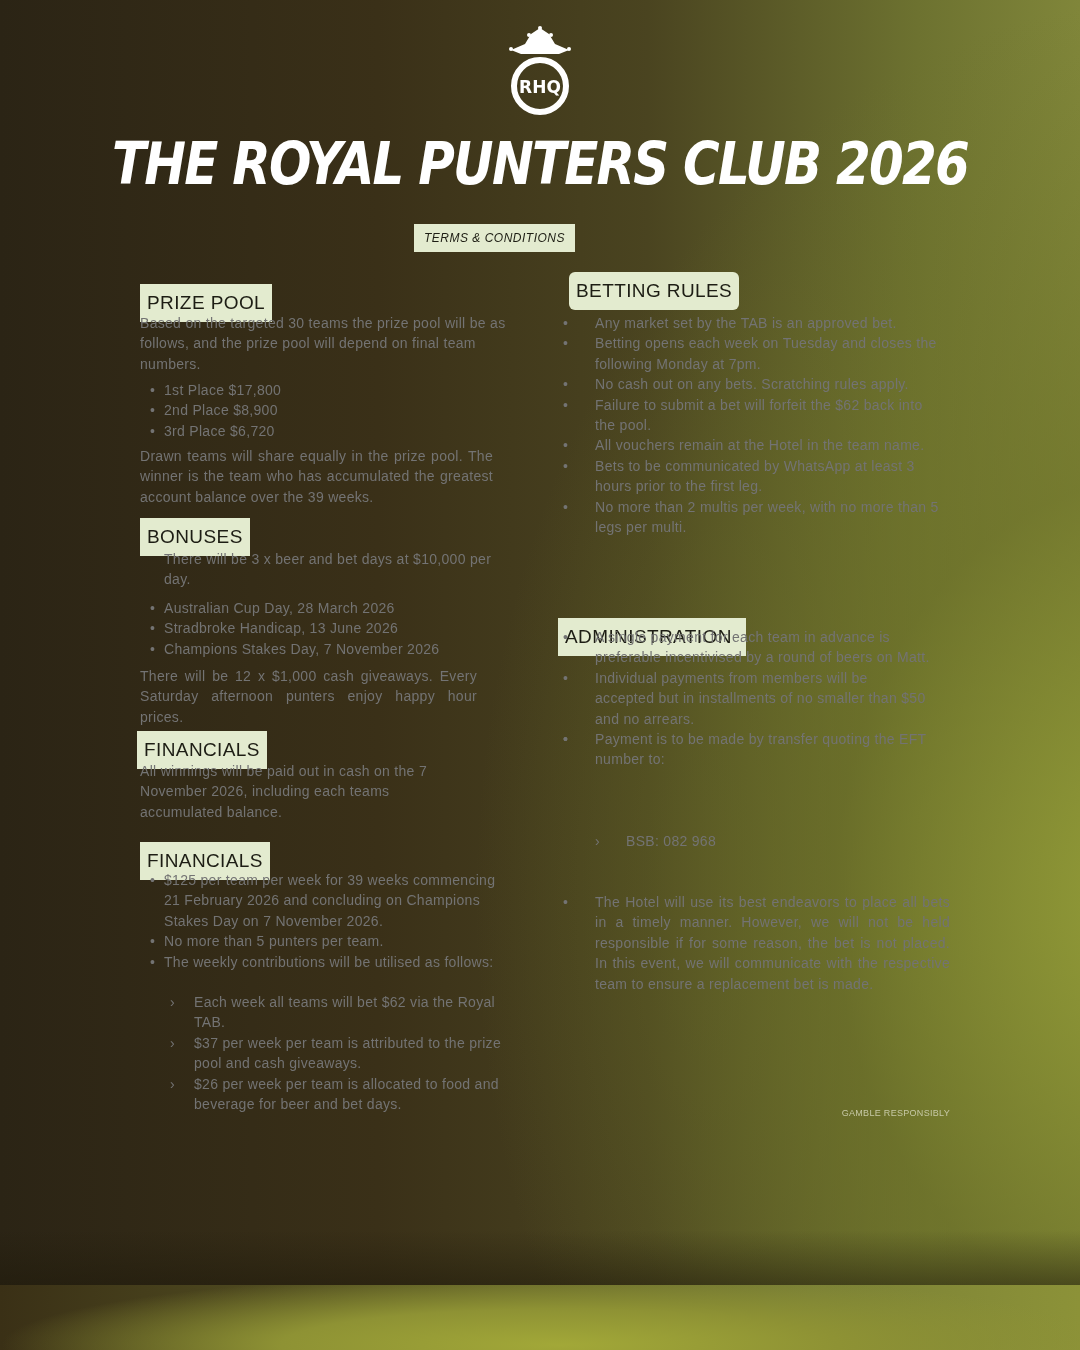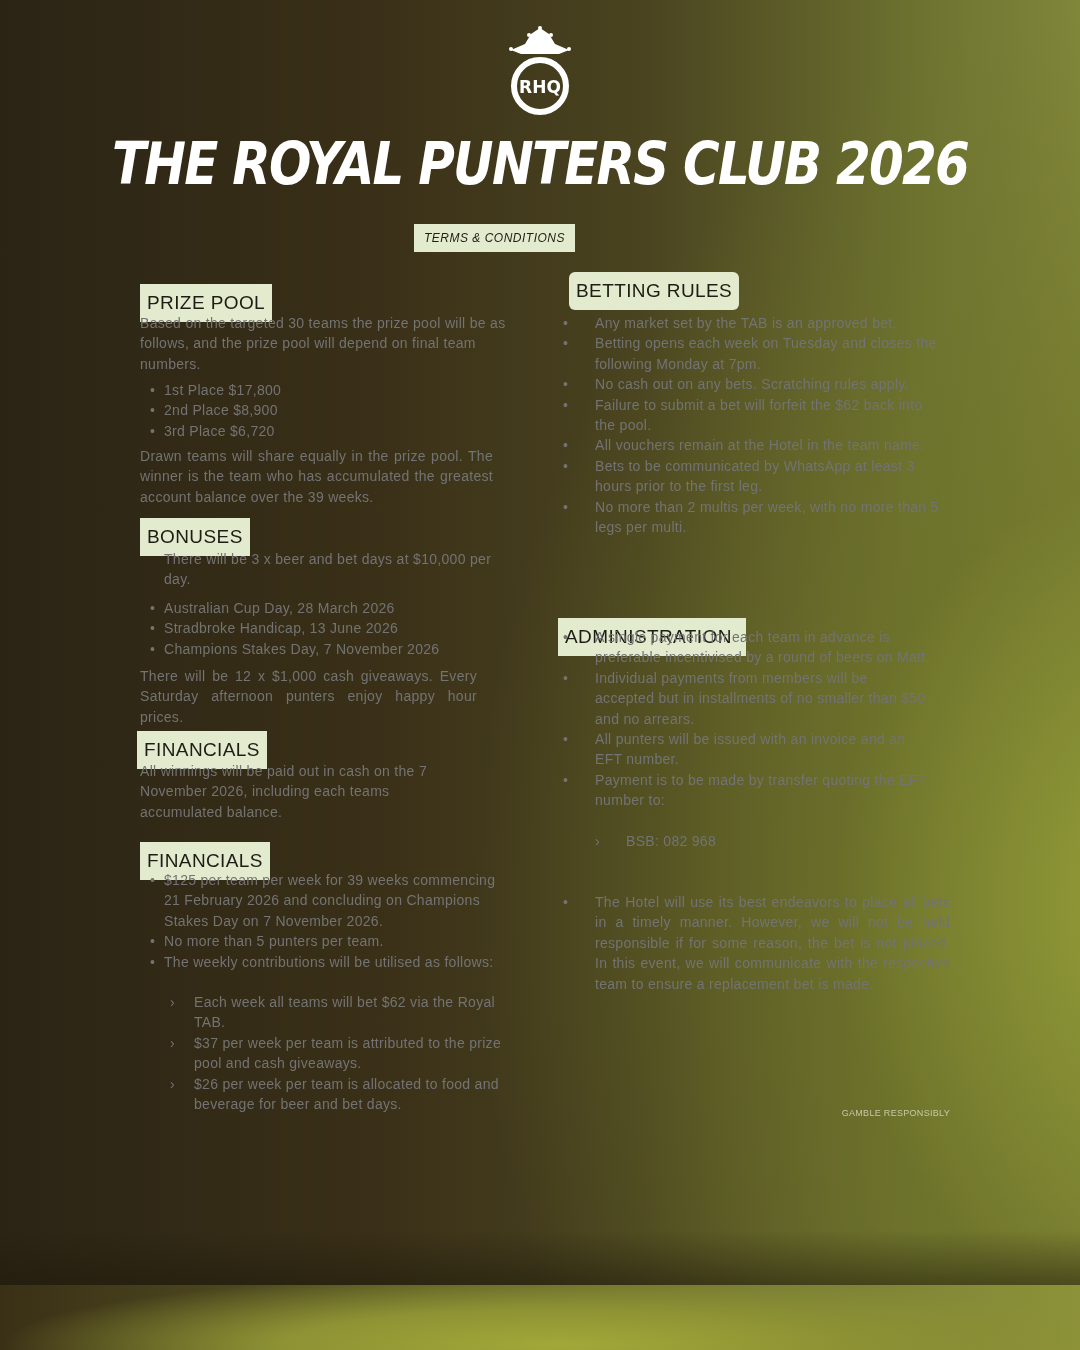--- a/index.html
+++ b/index.html
@@ -110,21 +110,21 @@
   <li><span class="b">•</span><span>Failure to submit a bet will forfeit the $62 back into the pool.</span></li>
   <li><span class="b">•</span><span>All vouchers remain at the Hotel in the team name.</span></li>
   <li><span class="b">•</span><span>Bets to be communicated by WhatsApp at least 3 hours prior to the first leg.</span></li>
   <li><span class="b">•</span><span>No more than 2 multis per week, with no more than 5 legs per multi.</span></li>
 </ul>
 
 <div class="tag" style="left:558px; top:599px; padding-right:14px;margin-top:19px;">ADMINISTRATION</div>
 <ul class="txt wide-list" style="left:561px; top:627px; width:370px;">
   <li><span class="b">•</span><span>A single payment for each team in advance is preferable incentivised by a round of beers on Matt.</span></li>
   <li><span class="b">•</span><span>Individual payments from members will be accepted but in installments of no smaller than $50 and no arrears.</span></li>
-  <li><span class="b">•</span><span>All punters will be issued with an invoice and an EFT number.</span></li>
+  <li><span class="b">•</span></li>
   <li><span class="b">•</span><span>Payment is to be made by transfer quoting the EFT number to:</span></li>
 </ul>
 <div class="txt" style="left:595px; top:831px; width:300px;">
   <span style="position:absolute; left:0; top:0;">›</span>
   <div style="padding-left:31px;">BSB: 082 968</div>
 </div>
 <ul class="txt wide-list just" style="left:561px; top:892px; width:389px;">
   <li><span class="b">•</span><span>The Hotel will use its best endeavors to place all bets in a timely manner. However, we will not be held responsible if for some reason, the bet is not placed. In this event, we will communicate with the respective team to ensure a replacement bet is made.</span></li>
 </ul>
 

